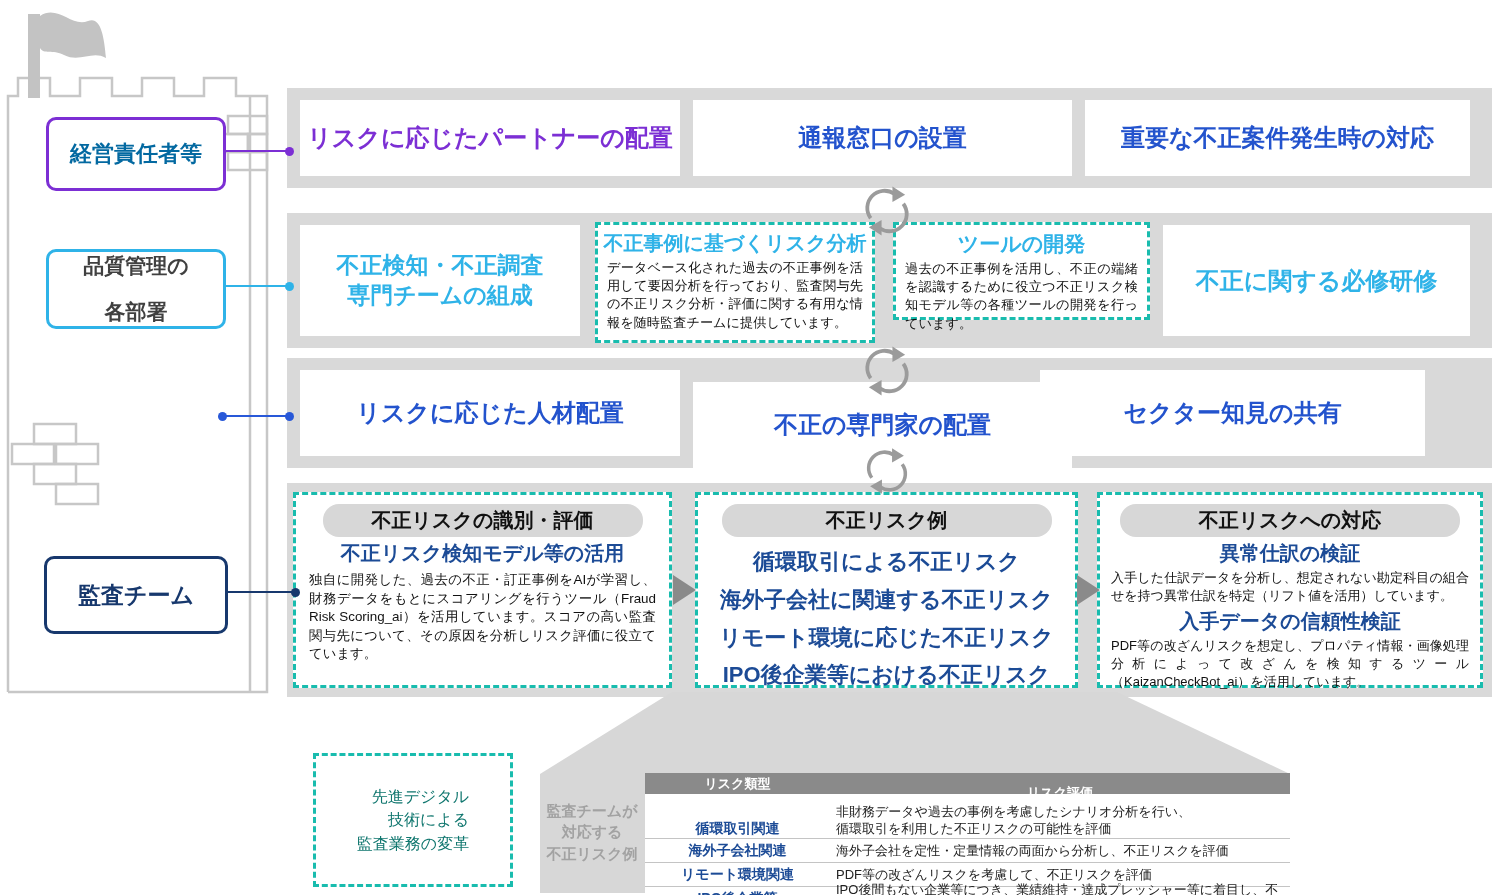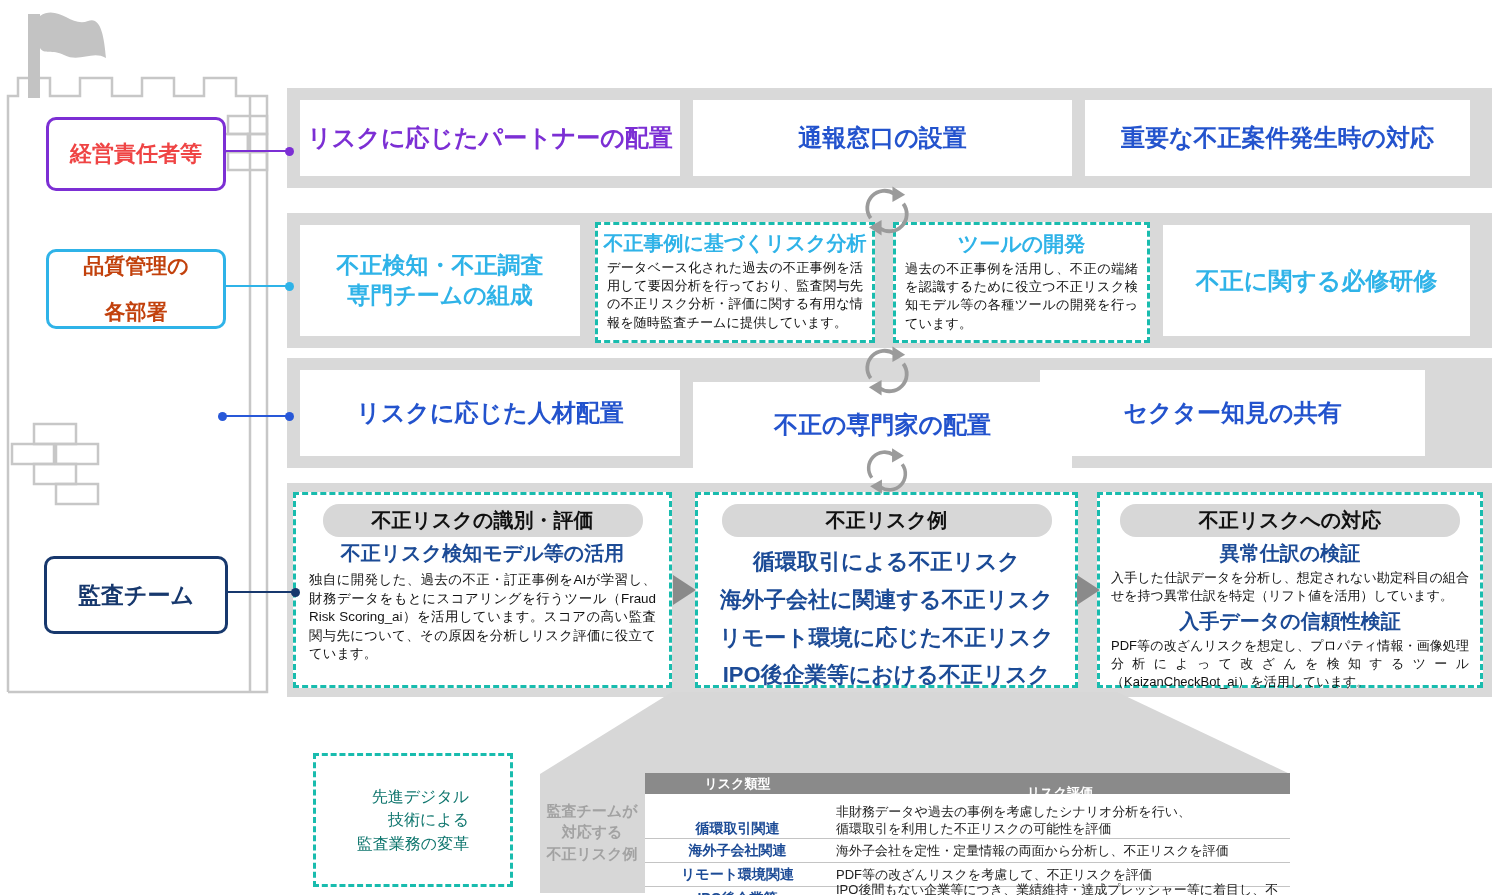--- a/index.html
+++ b/index.html
@@ -59,24 +59,24 @@
       <rect x="56" y="444" width="42" height="20"></rect>
       <rect x="34" y="464" width="42" height="20"></rect>
       <rect x="56" y="484" width="42" height="20"></rect>
     </g>
     <g>
       <rect x="28" y="14" width="12" height="84" fill="#c3c3c3"></rect>
       <path d="M40,16 C58,4 72,28 88,21 C100,16 104,34 106,58 C92,50 80,63 64,55 C52,49 44,55 40,48 Z" fill="#c3c3c3"></path>
     </g>
   </svg>
 
-  <div class="org-box" style="left:46px;top:117px;width:174px;height:68px;border:3px solid #7c2fd4;color:#ef4444;font-size:22px;">
+  <div class="org-box" style="left:46px;top:117px;width:174px;height:68px;border:3px solid #7c2fd4;color:#0369a1;font-size:22px;">
     <span class="l">経営責任者等</span>
   </div>
-  <div class="org-box" style="left:46px;top:249px;width:174px;height:74px;border:3px solid #2fb3e8;color:#c2410c;font-size:21px;gap:20px;">
+  <div class="org-box" style="left:46px;top:249px;width:174px;height:74px;border:3px solid #2fb3e8;color:#404040;font-size:21px;gap:20px;">
     <span class="l">品質管理の</span>
     <span class="l">各部署</span>
   </div>
   <div class="org-box" style="left:44px;top:556px;width:178px;height:72px;border:3px solid #17386d;color:#17386d;font-size:23px;">
     <span class="l">監査チーム</span>
   </div>
 
   <div class="conn" style="left:220px;top:150px;width:70px;background:#7c2fd4;">
     <span class="dot a" style="background:#7c2fd4;"></span>
       <span class="dot b" style="background:#7c2fd4;"></span>
@@ -107,21 +107,21 @@
 
   <div class="band" style="left:287px;top:213px;width:1205px;height:135px;"></div>
   <div class="wbox" style="left:300px;top:225px;width:280px;height:111px;">
     <span class="t cyan" style="font-size:23px;">不正検知・不正調査</span>
     <span class="t cyan" style="font-size:23px;">専門チームの組成</span>
   </div>
   <div class="dashed" style="left:595px;top:222px;width:280px;height:121px;">
     <div class="dtitle cyan" style="font-size:20px;">不正事例に基づくリスク分析</div>
     <div class="dbody">データベース化された過去の不正事例を活用して要因分析を行っており、監査関与先の不正リスク分析・評価に関する有用な情報を随時監査チームに提供しています。</div>
   </div>
-  <div class="dashed" style="left:893px;top:222px;width:257px;height:121px;">
+  <div class="dashed" style="left:893px;top:222px;width:257px;height:98px;">
     <div class="dtitle cyan" style="font-size:21px;">ツールの開発</div>
     <div class="dbody">過去の不正事例を活用し、不正の端緒を認識するために役立つ不正リスク検知モデル等の各種ツールの開発を行っています。</div>
   </div>
   <div class="wbox" style="left:1163px;top:225px;width:307px;height:111px;">
     <span class="t cyan" style="font-size:24px;">不正に関する必修研修</span>
   </div>
 
   <div class="band" style="left:287px;top:358px;width:1205px;height:110px;"></div>
   <div class="wbox" style="left:300px;top:370px;width:380px;height:86px;">
     <span class="t blue" style="font-size:24px;">リスクに応じた人材配置</span>

